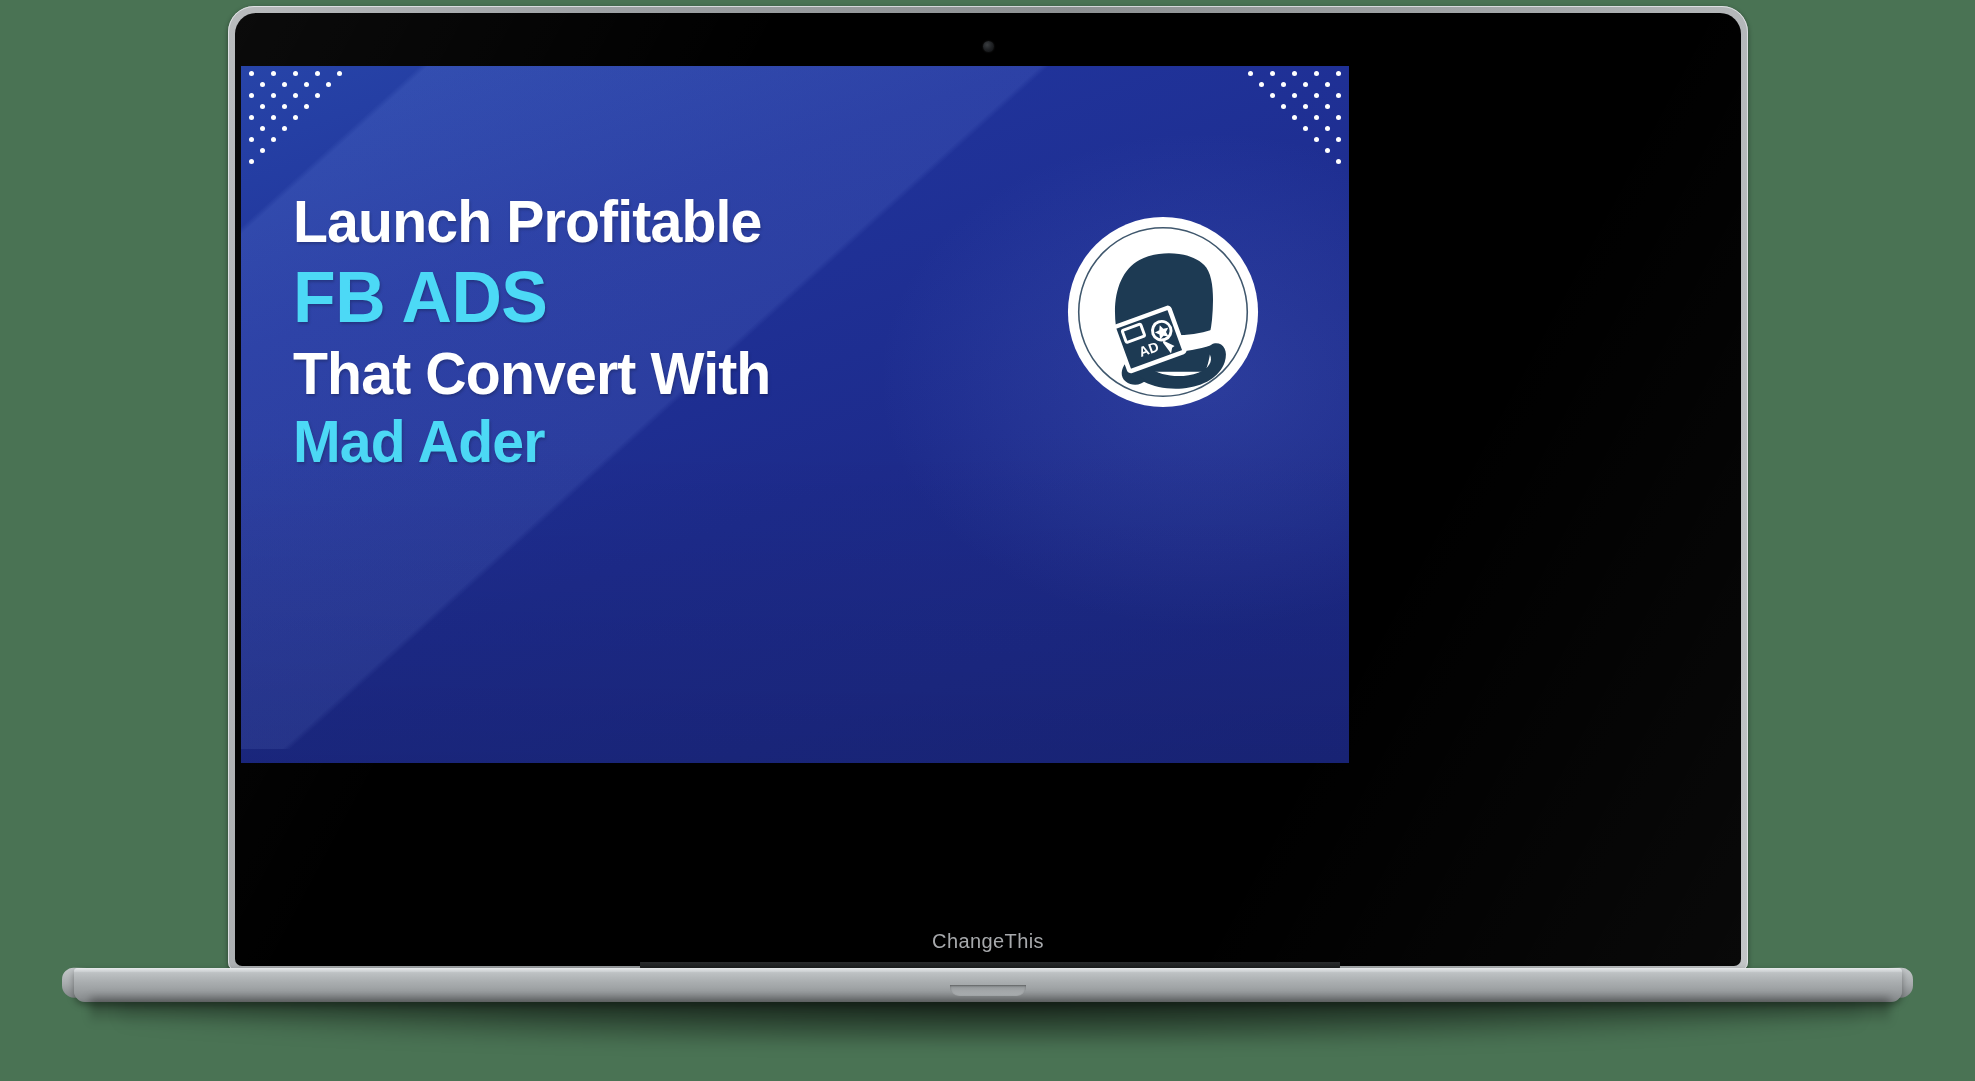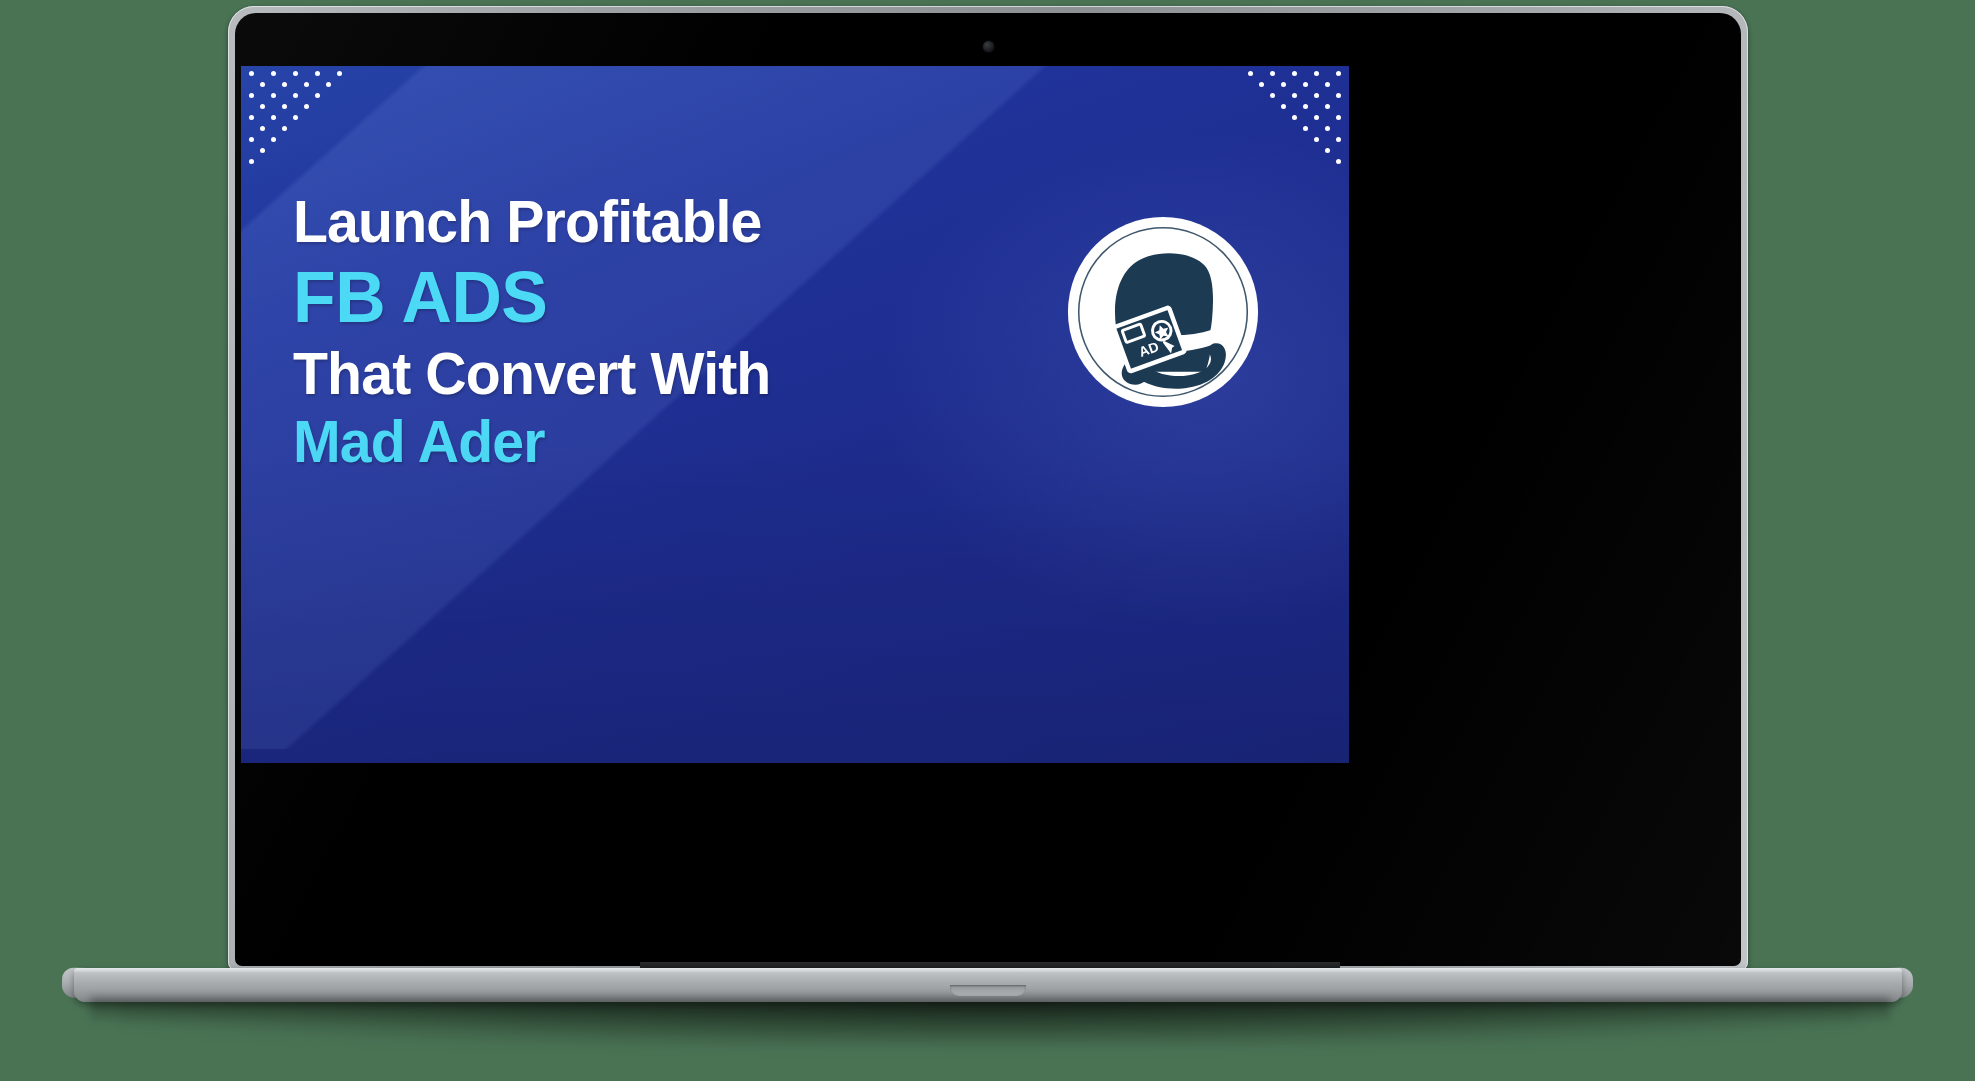--- a/index.html
+++ b/index.html
@@ -426,20 +426,21 @@
                 <circle cx="101" cy="124" r="9.5" fill="none" stroke="#ffffff" stroke-width="3"></circle>
                 <path d="M101 118 l2.2 4.6 5 .7 -3.6 3.5 .9 5 -4.5-2.4 -4.5 2.4 .9-5 -3.6-3.5 5-.7 Z" fill="#ffffff"></path>
                 <path d="M99 134 l9 9 -3 1 -3 5 -4 -13 Z" fill="#ffffff"></path>
               </g>
             </svg>
           </div>
 
           <div class="screen-vignette"></div>
         </div>
 
+        <div class="brand">ChangeThis</div>
       </div>
     </div>
 
     <div class="hinge"></div>
 
     <div class="base-tip l"></div>
     <div class="base-tip r"></div>
 
     <div class="base">
       <div class="base-top-edge"></div>

